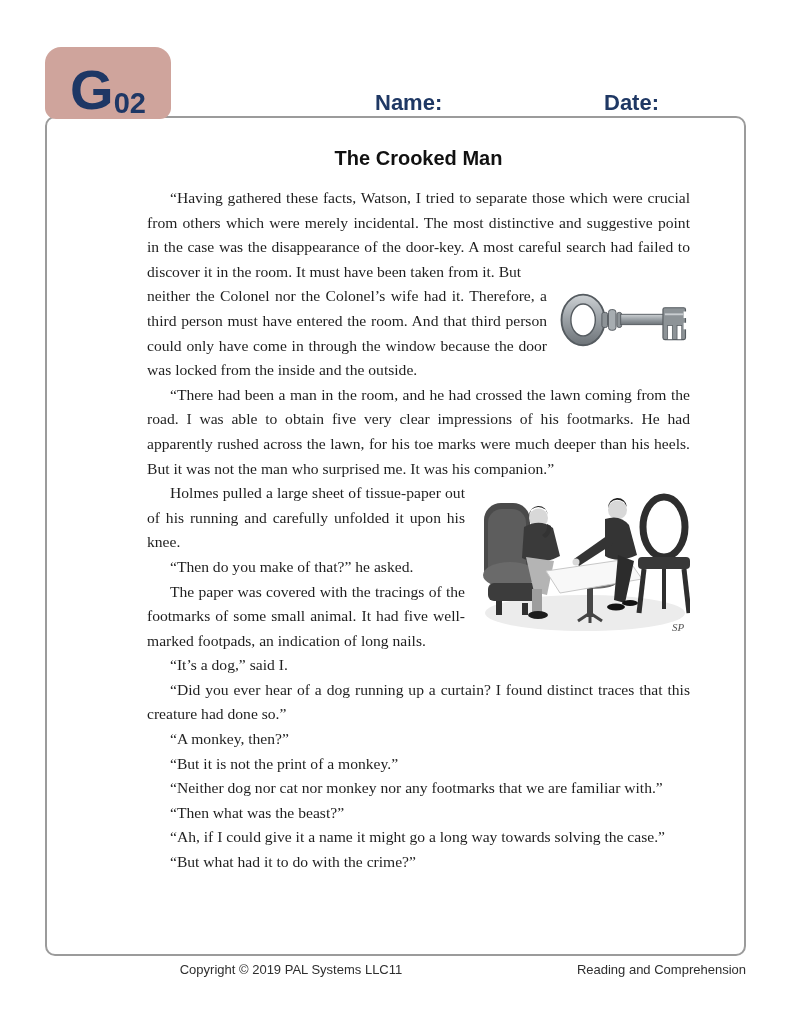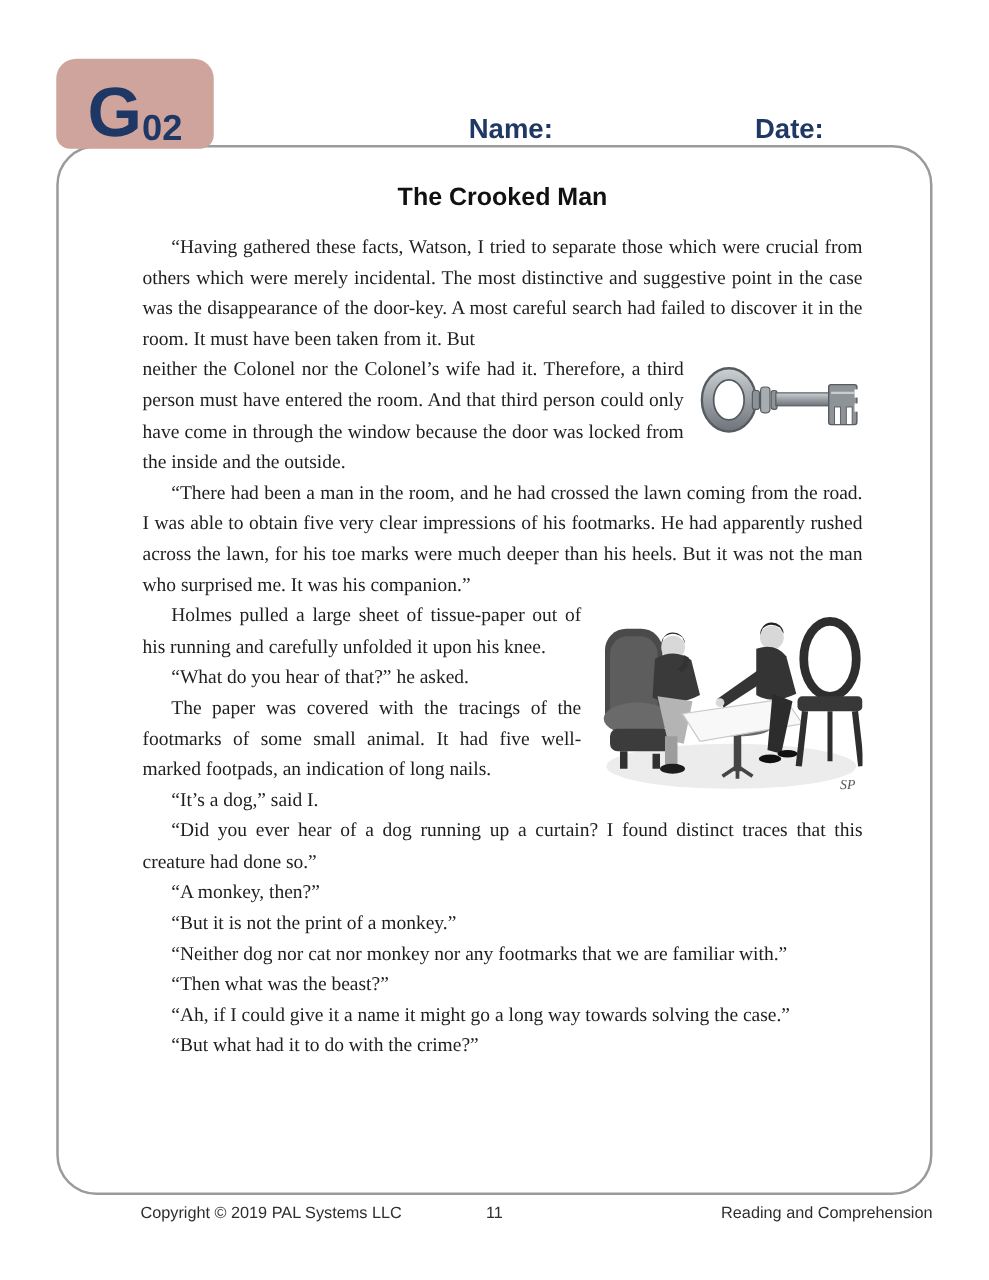--- a/index.html
+++ b/index.html
@@ -41,22 +41,22 @@
   }
   .hdr-name { left:375px; }
   .hdr-date { left:604px; }
 
   
   .content-box {
     position:absolute; left:45px; top:116px;
     width:701px; height:840px;
     background:#fff;
     border:2px solid #9b9b9b;
-    border-radius:32px;
-    padding:28px 54px 0 67px;
+    border-radius:10px;
+    padding:28px 54px 0 100px;
     z-index:1;
   }
   .story-title {
     margin:0 0 16px 0;
     text-align:center;
     font-family:"Liberation Sans", sans-serif;
     font-weight:bold; font-size:20px; line-height:24px;
     color:#111;
   }
   .p {
@@ -86,21 +86,21 @@
 
   .seg::after { content:""; display:block; clear:both; }
 
   
   .footer {
     position:absolute; left:45px; top:962px; width:701px;
     display:flex; align-items:baseline;
     font-family:"Liberation Sans", sans-serif;
     font-size:13px; color:#2e2e2e;
   }
-  .footer .f-left  { flex:1; text-align:center; }
+  .footer .f-left  { flex:1; text-align:right; }
   .footer .f-mid   { flex:0 0 auto; text-align:center; }
   .footer .f-right { flex:1; text-align:right; }
 </style>
 </head>
 <body>
 
 <div class="badge">
   <span class="badge-g">G</span>
   <span class="badge-num">02</span>
 </div>
@@ -184,21 +184,21 @@
         <ellipse cx="184" cy="44" rx="21" ry="30" fill="none" stroke="#2e2e2e" stroke-width="7"></ellipse>
         <rect x="158" y="74" width="52" height="12" rx="4" fill="#383838"></rect>
         <path d="M164,86 l-5,44" stroke="#2e2e2e" stroke-width="5" fill="none"></path>
         <path d="M204,86 l5,44" stroke="#2e2e2e" stroke-width="5" fill="none"></path>
         <path d="M184,86 l0,40" stroke="#2e2e2e" stroke-width="4" fill="none"></path>
 
         <text x="192" y="148" font-size="11" font-style="italic" fill="#555555" font-family="serif">SP</text>
       </svg>
     </div>
     <p class="p indent">Holmes pulled a large sheet of tissue-paper out of his running and carefully unfolded it upon his knee.</p>
-    <p class="p indent noj">“What do you hear of that?” he asked.</p>
+    <p class="p indent noj">“Then do you make of that?” he asked.</p>
     <p class="p indent">The paper was covered with the tracings of the footmarks of some small animal. It had five well-marked footpads, an indication of long nails.</p>
     <p class="p indent noj">“It’s a dog,” said I.</p>
   </div>
 
   <p class="p indent">“Did you ever hear of a dog running up a curtain? I found distinct traces that this creature had done so.”</p>
   <p class="p indent noj">“A monkey, then?”</p>
   <p class="p indent noj">“But it is not the print of a monkey.”</p>
   <p class="p indent noj">“Neither dog nor cat nor monkey nor any footmarks that we are familiar with.”</p>
   <p class="p indent noj">“Then what was the beast?”</p>
   <p class="p indent noj">“Ah, if I could give it a name it might go a long way towards solving the case.”</p>

